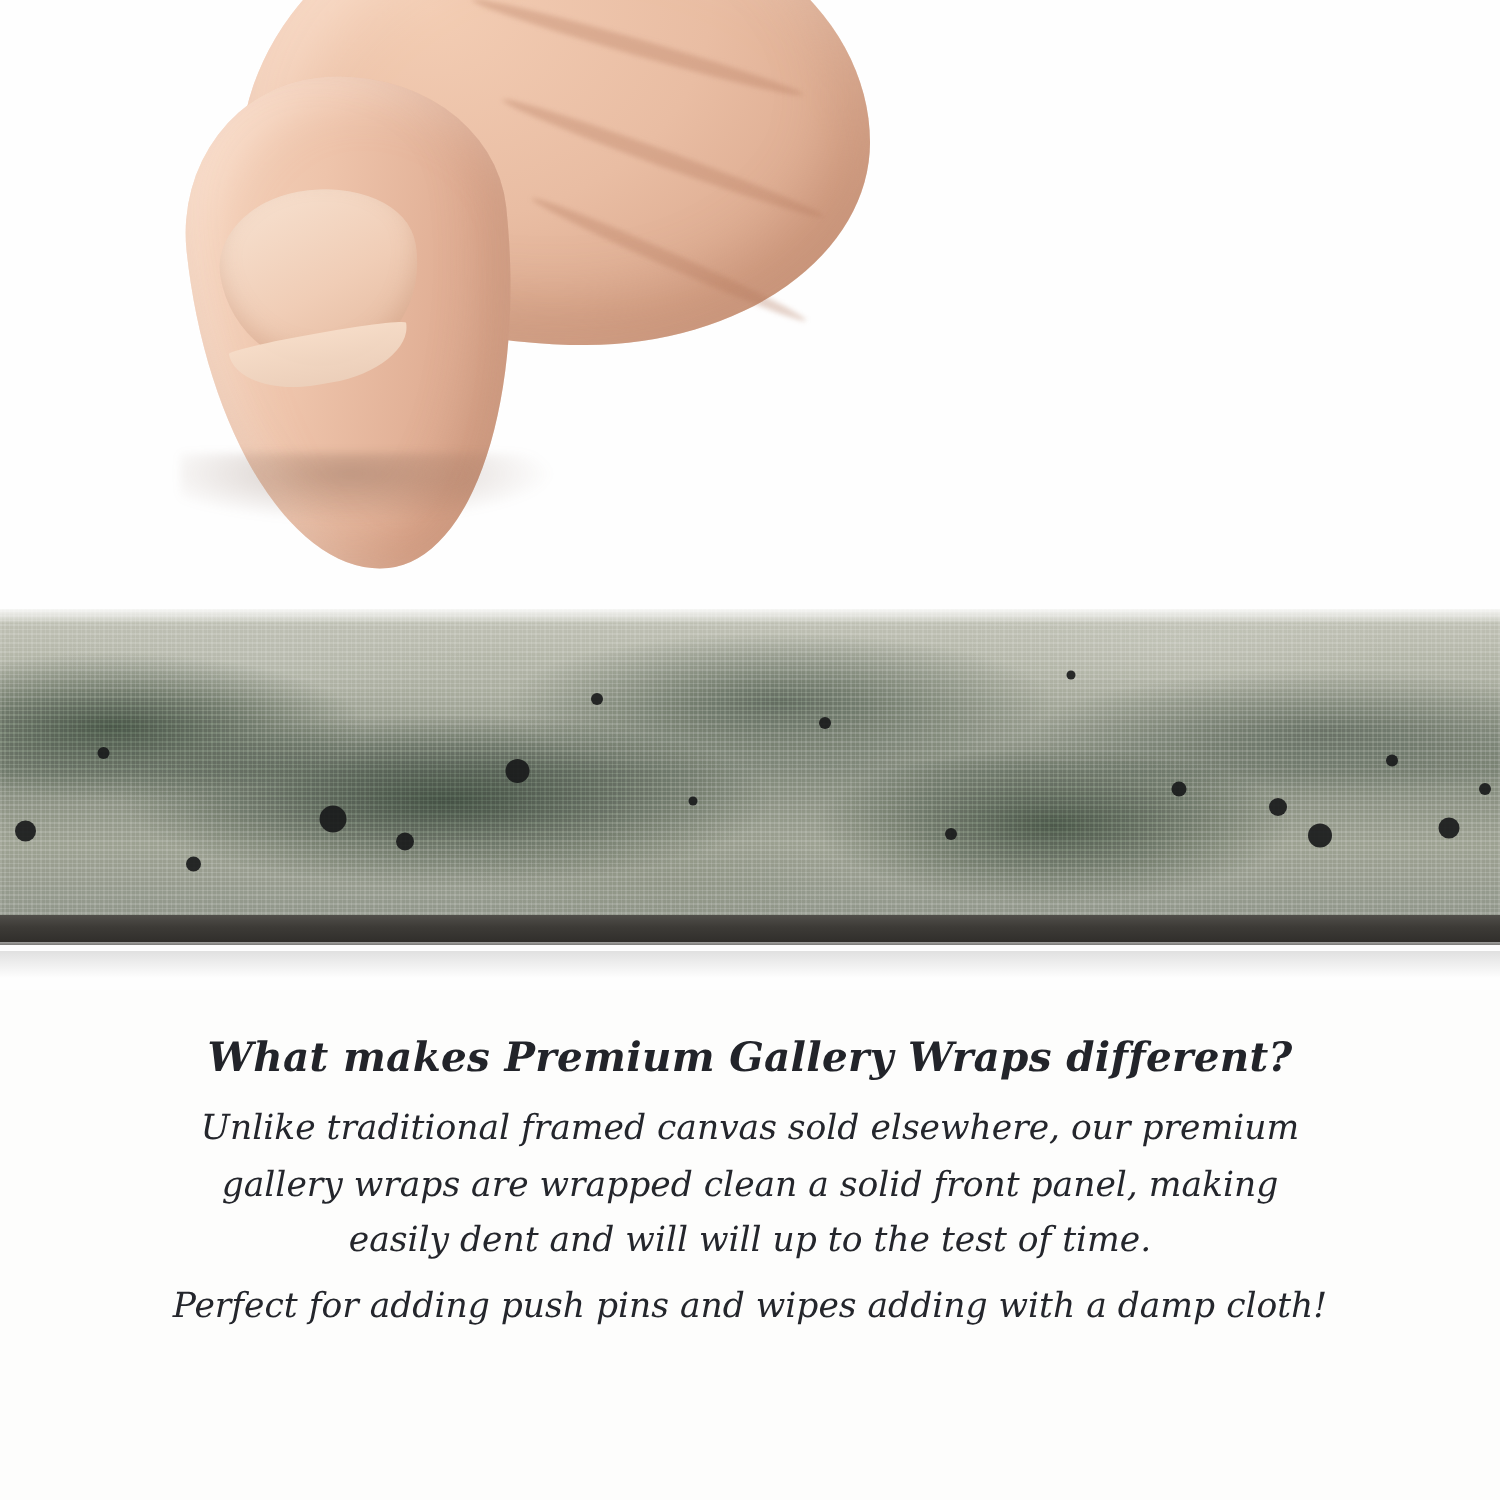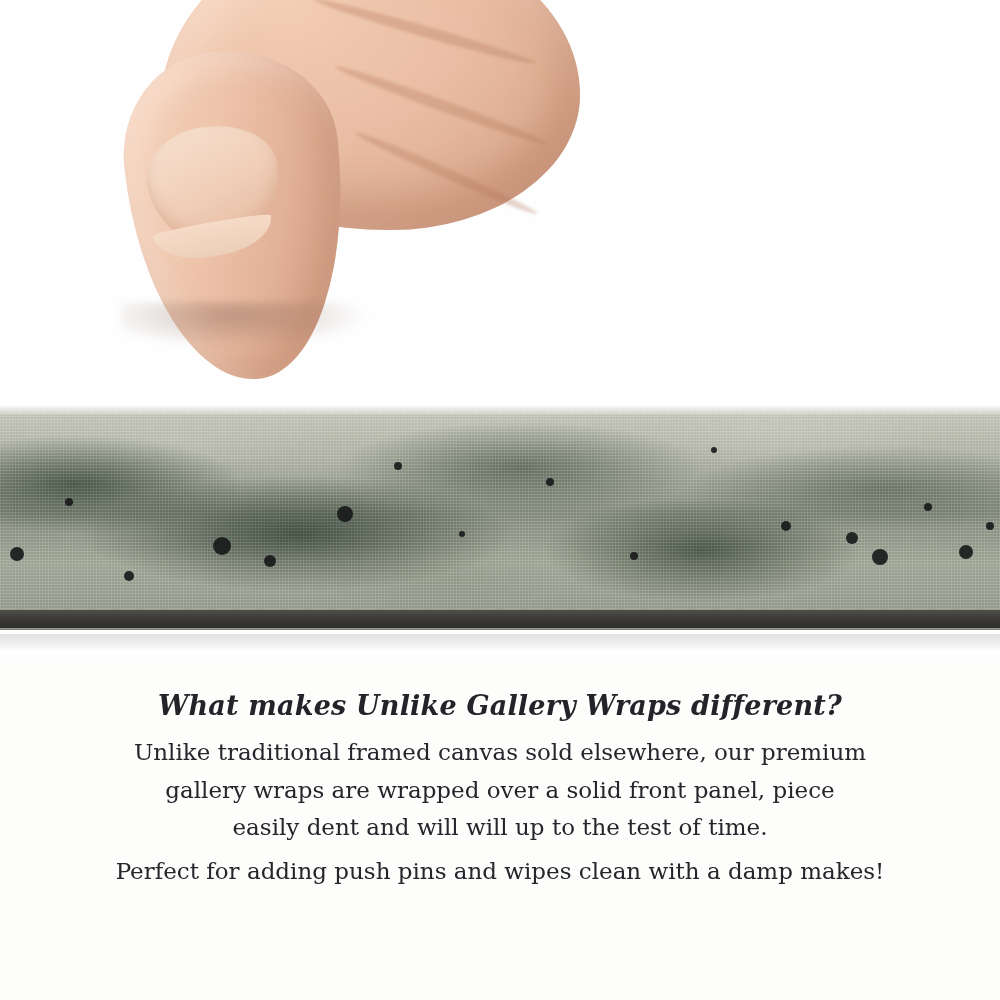--- a/index.html
+++ b/index.html
@@ -201,20 +201,21 @@
     font-size: 27px;
     font-style: italic;
     font-weight: 700;
     letter-spacing: 0.2px;
     margin: 0 0 12px 0;
     line-height: 1.2;
   }
   .caption-body p {
     margin: 0;
     font-size: 23px;
+    font-style: italic;
     line-height: 1.62;
     color: #24262c;
   }
   .caption-body p.last {
     margin-top: 7px;
   }
 </style>
 </head>
 <body>
 
@@ -259,22 +260,22 @@
           </div>
         <div class="slab-top-edge"></div>
       </div>
       <div class="slab-side"></div>
       <div class="slab-bottom-hi"></div>
       <div class="slab-drop"></div>
     </div>
   </div>
 
   <div class="caption">
-    <div class="caption-heading">What makes Unlike Gallery Wraps different?</div>
+    <div class="caption-heading">What makes Premium Gallery Wraps different?</div>
     <div class="caption-body" id="caption-body">
         <p>Unlike traditional framed canvas sold elsewhere, our premium</p>
-        <p>gallery wraps are wrapped over a solid front panel, piece</p>
+        <p>gallery wraps are wrapped clean a solid front panel, making</p>
         <p>easily dent and will will up to the test of time.</p>
-        <p class="last">Perfect for adding push pins and wipes clean with a damp makes!</p>
+        <p class="last">Perfect for adding push pins and wipes adding with a damp cloth!</p>
       </div>
   </div>
 
 </div>
 
 </body></html>

